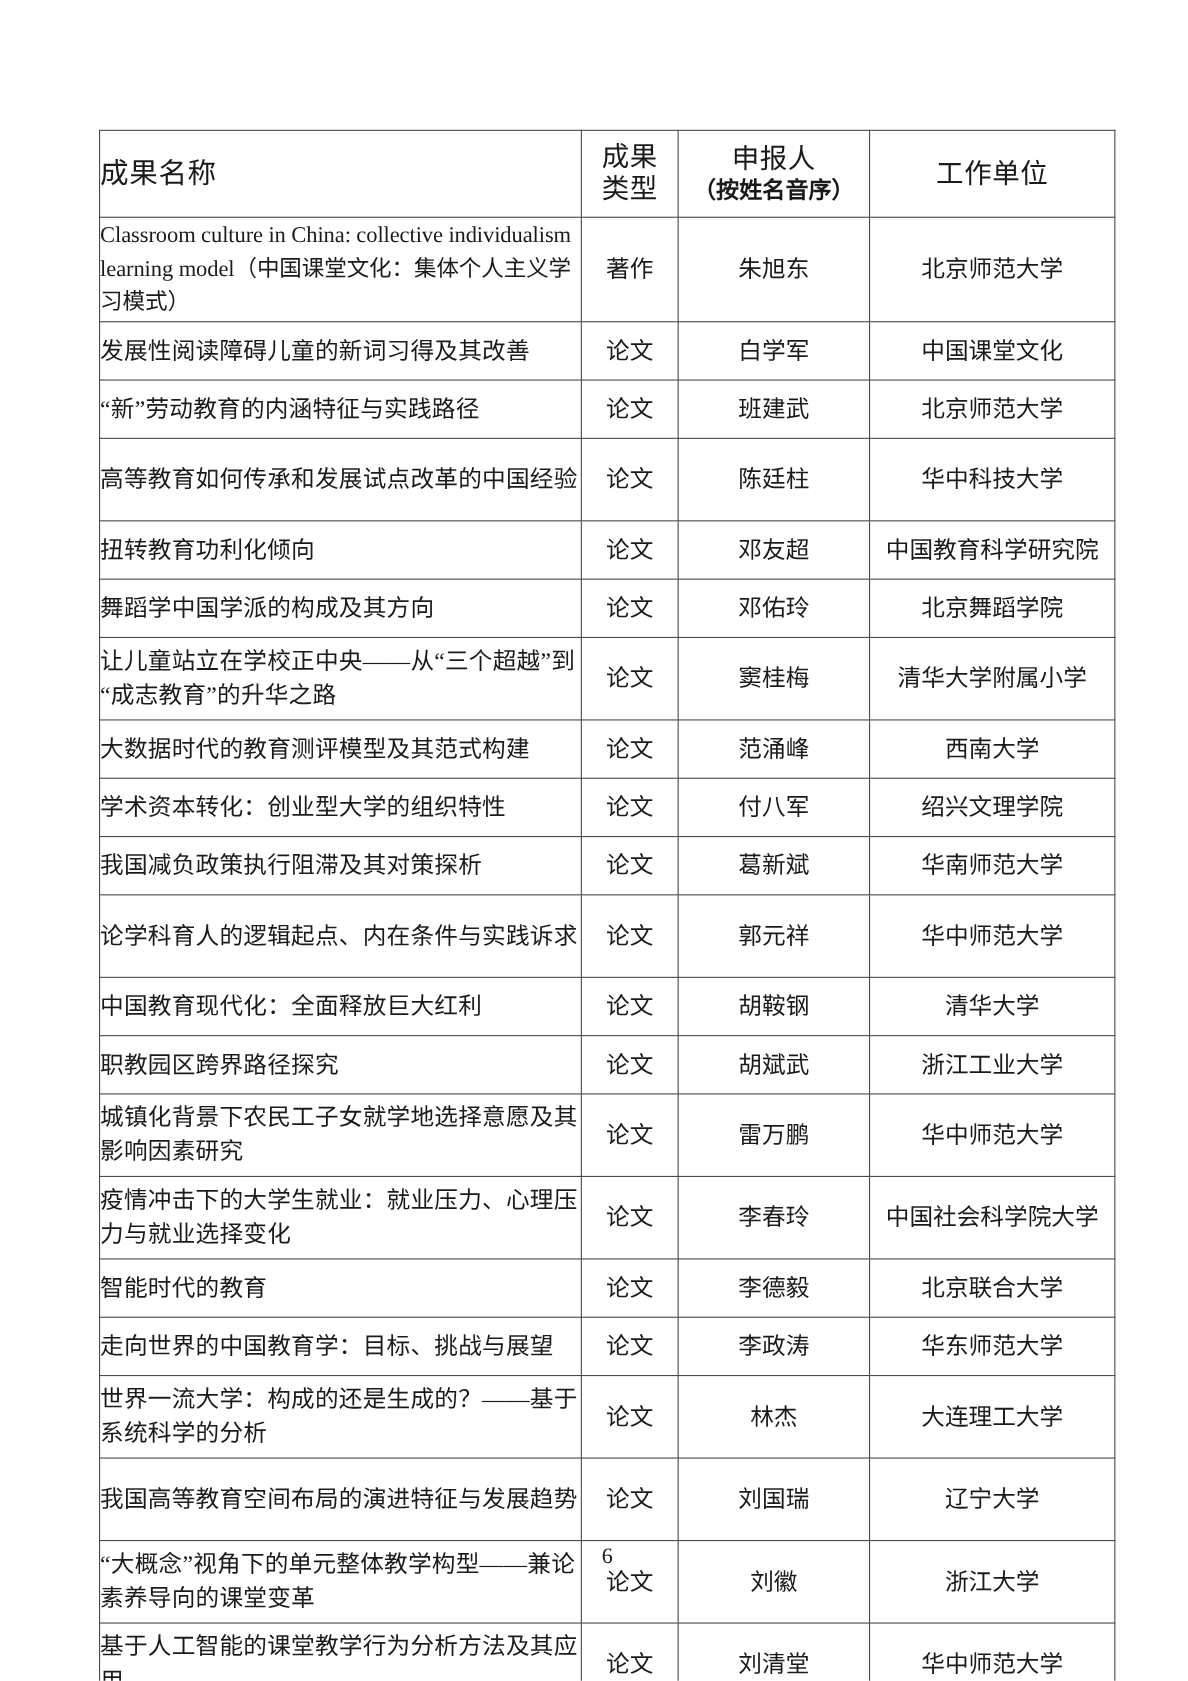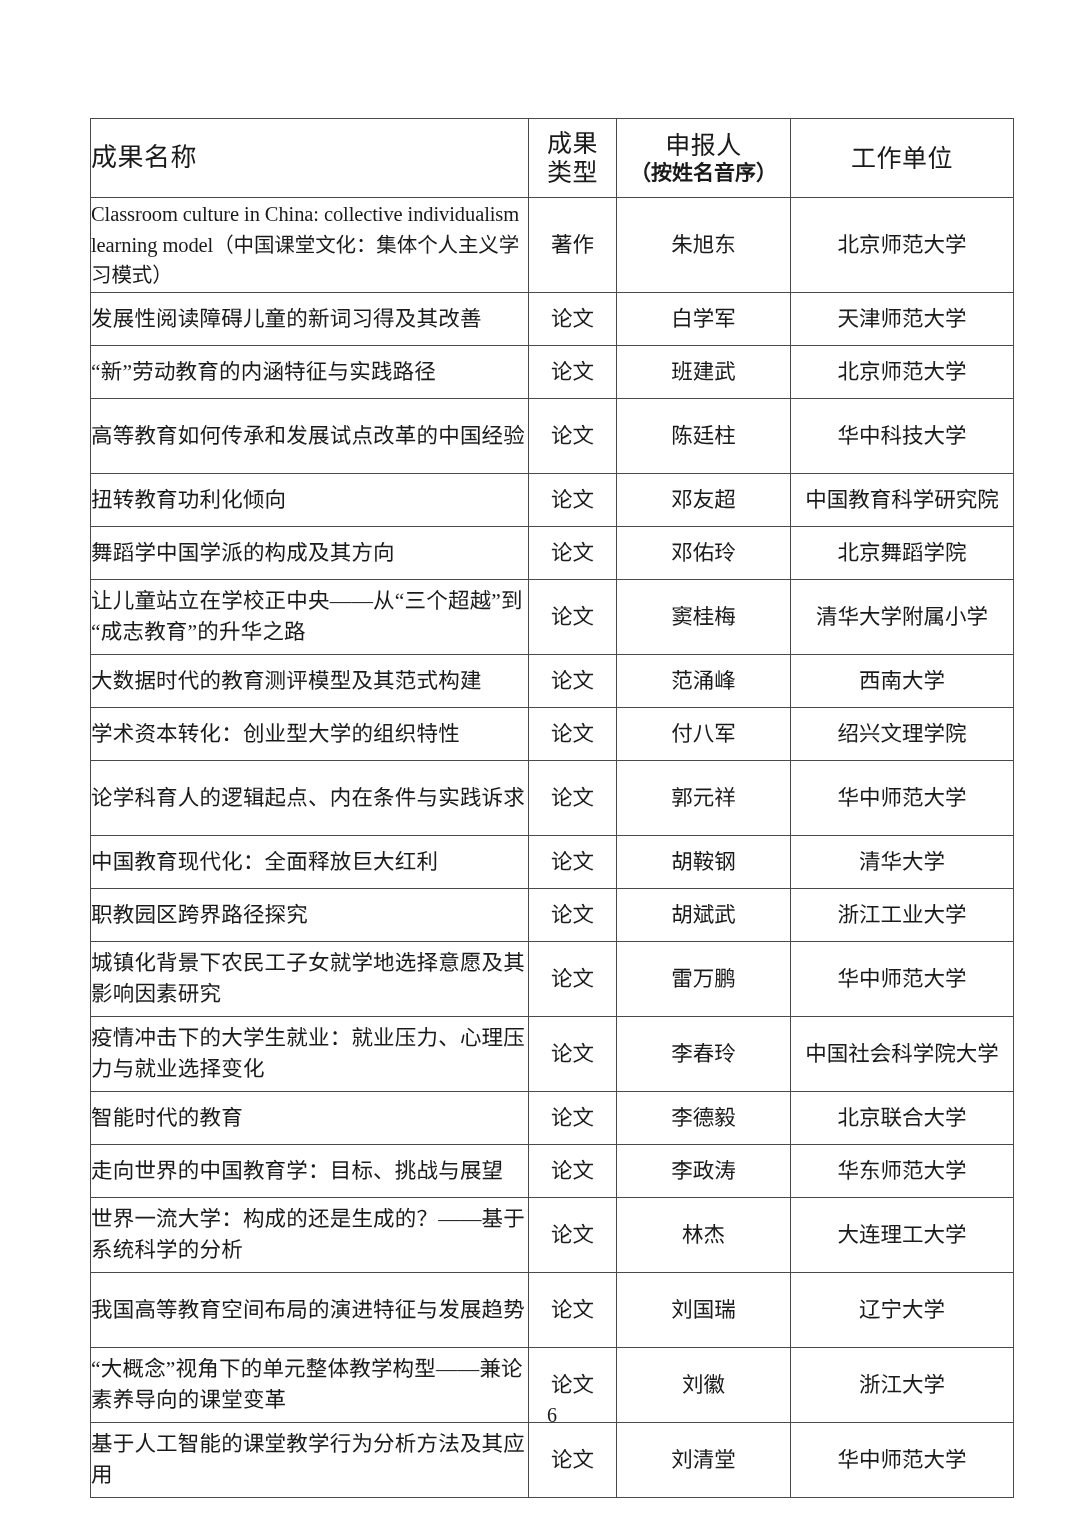--- a/index.html
+++ b/index.html
@@ -149,21 +149,21 @@
           <tr class="triple">
             <td class="cell-title en">Classroom culture in China: collective individualism learning model（中国课堂文化：集体个人主义学习模式）</td>
             <td class="cell-type">著作</td>
             <td class="cell-person">朱旭东</td>
             <td class="cell-unit">北京师范大学</td>
           </tr>
           <tr class="single">
             <td class="cell-title">发展性阅读障碍儿童的新词习得及其改善</td>
             <td class="cell-type">论文</td>
             <td class="cell-person">白学军</td>
-            <td class="cell-unit">天津师范大学</td>
+            <td class="cell-unit">中国课堂文化</td>
           </tr>
           <tr class="single">
             <td class="cell-title">“新”劳动教育的内涵特征与实践路径</td>
             <td class="cell-type">论文</td>
             <td class="cell-person">班建武</td>
             <td class="cell-unit">北京师范大学</td>
           </tr>
           <tr class="double">
             <td class="cell-title">高等教育如何传承和发展试点改革的中国经验</td>
             <td class="cell-type">论文</td>
@@ -192,20 +192,26 @@
             <td class="cell-title">大数据时代的教育测评模型及其范式构建</td>
             <td class="cell-type">论文</td>
             <td class="cell-person">范涌峰</td>
             <td class="cell-unit">西南大学</td>
           </tr>
           <tr class="single">
             <td class="cell-title">学术资本转化：创业型大学的组织特性</td>
             <td class="cell-type">论文</td>
             <td class="cell-person">付八军</td>
             <td class="cell-unit">绍兴文理学院</td>
+          </tr>
+          <tr class="single">
+            <td class="cell-title">我国减负政策执行阻滞及其对策探析</td>
+            <td class="cell-type">论文</td>
+            <td class="cell-person">葛新斌</td>
+            <td class="cell-unit">华南师范大学</td>
           </tr>
           <tr class="double">
             <td class="cell-title">论学科育人的逻辑起点、内在条件与实践诉求</td>
             <td class="cell-type">论文</td>
             <td class="cell-person">郭元祥</td>
             <td class="cell-unit">华中师范大学</td>
           </tr>
           <tr class="single">
             <td class="cell-title">中国教育现代化：全面释放巨大红利</td>
             <td class="cell-type">论文</td>

